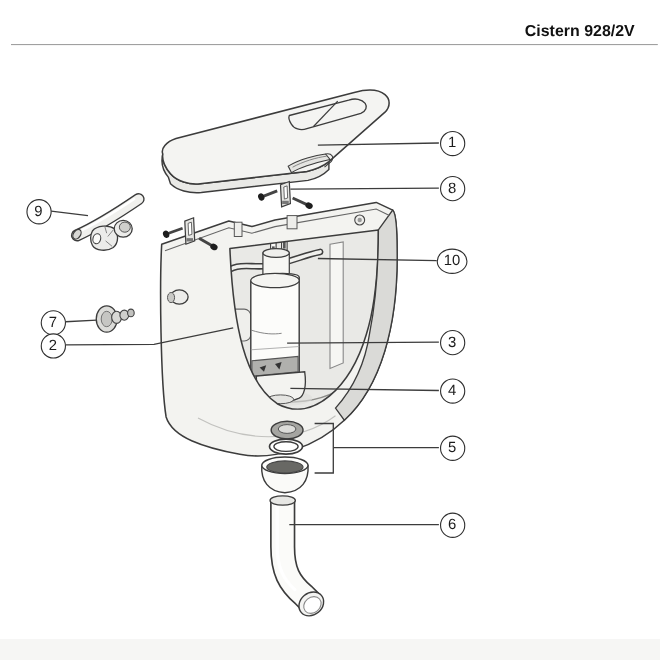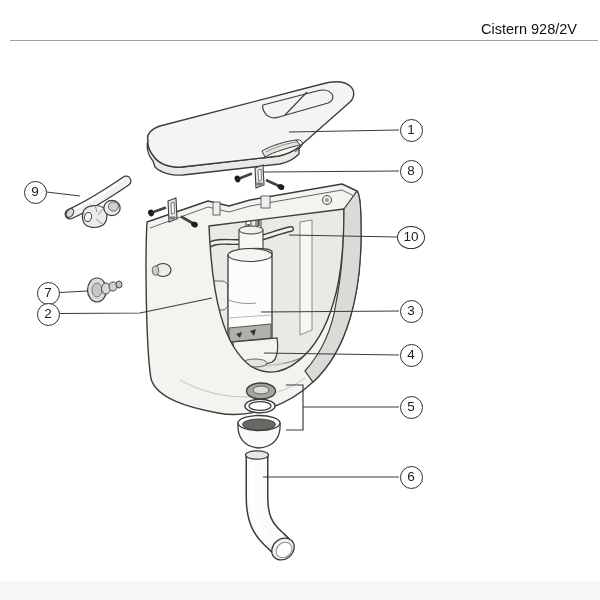--- a/index.html
+++ b/index.html
@@ -2,21 +2,21 @@
 <html><head>
 <meta charset="utf-8">
 <style>
   html,body{margin:0;padding:0;background:#ffffff;}
   .page{
     position:relative;width:600px;height:600px;background:#ffffff;overflow:hidden;
     font-family:"Liberation Sans","DejaVu Sans",sans-serif;
   }
   .doc-title{
     position:absolute;top:21px;right:23px;
-    font-size:14.5px;font-weight:normal;color:#111;letter-spacing:0;
+    font-size:14.5px;font-weight:bold;color:#111;letter-spacing:0;
   }
   .top-rule{
     position:absolute;left:10px;top:40px;width:588px;height:1.4px;background:#a0a0a0;
   }
   .footer-band{
     position:absolute;left:0;top:581px;width:600px;height:19px;background:#f6f6f4;
   }
   svg.art{position:absolute;left:0;top:0;}
   .callout{
     position:absolute;box-sizing:border-box;width:23px;height:23px;

